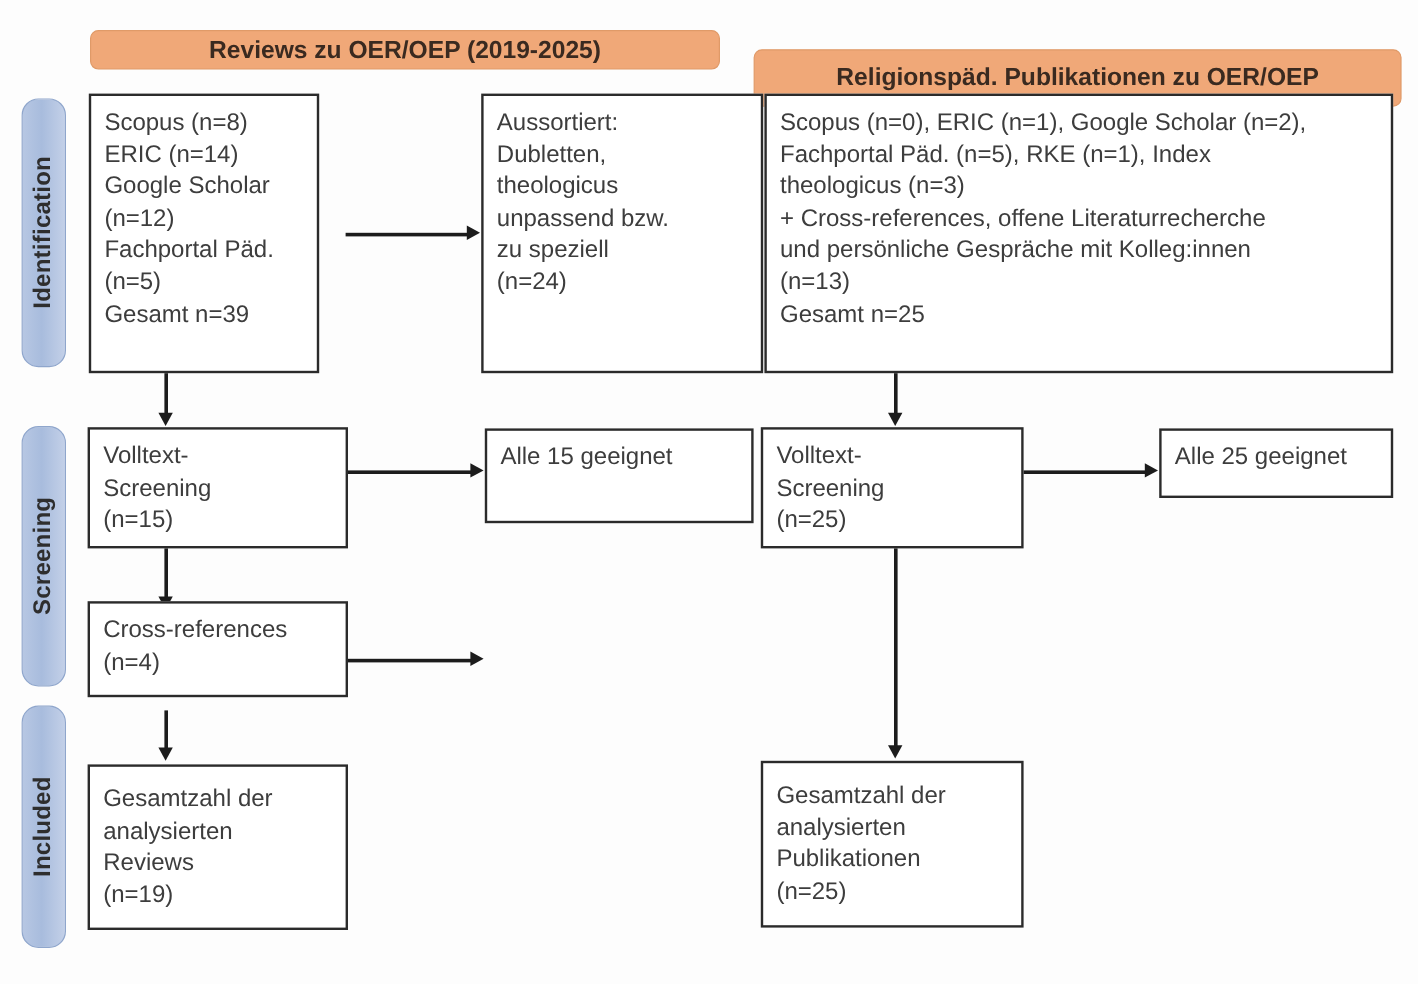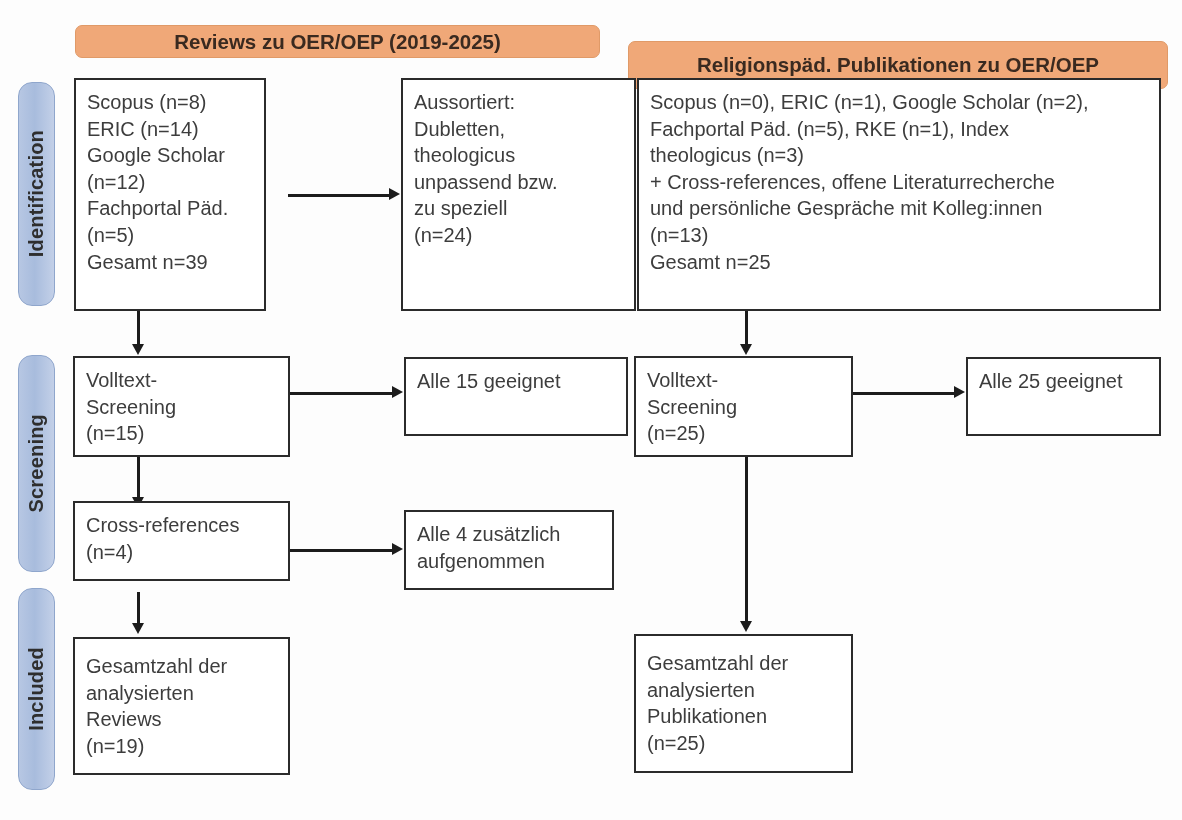--- a/index.html
+++ b/index.html
@@ -150,24 +150,20 @@
   <div class="arrow-right" style="left:392px; top:386px;"></div>
 
   <div class="vline" style="left:137px; top:457px; height:42px;"></div>
   <div class="arrow-down" style="left:132px; top:497px;"></div>
 
   <div class="box" style="left:73px; top:501px; width:217px; height:80px;">
     <span class="ln">Cross-references</span>
     <span class="ln">(n=4)</span>
   </div>
 
-  <div class="box" style="left:404px; top:510px; width:210px; height:80px;">
-    <span class="ln">Alle 4 zusätzlich</span>
-    <span class="ln">aufgenommen</span>
-  </div>
 
   <div class="hline" style="left:290px; top:549px; width:104px;"></div>
   <div class="arrow-right" style="left:392px; top:543px;"></div>
 
   <div class="vline" style="left:137px; top:592px; height:33px;"></div>
   <div class="arrow-down" style="left:132px; top:623px;"></div>
 
   <div class="box" style="left:73px; top:637px; width:217px; height:138px; padding-top:14px;">
     <span class="ln">Gesamtzahl der</span>
     <span class="ln">analysierten</span>
@@ -187,21 +183,21 @@
 
   <div class="vline" style="left:745px; top:311px; height:35px;"></div>
   <div class="arrow-down" style="left:740px; top:344px;"></div>
 
   <div class="box" style="left:634px; top:356px; width:219px; height:101px;">
     <span class="ln">Volltext-</span>
     <span class="ln">Screening</span>
     <span class="ln">(n=25)</span>
   </div>
 
-  <div class="box" style="left:966px; top:357px; width:195px; height:79px;">
+  <div class="box" style="left:966px; top:357px; width:195px; height:58px;">
     <span class="ln">Alle 25 geeignet</span>
   </div>
 
   <div class="hline" style="left:853px; top:392px; width:103px;"></div>
   <div class="arrow-right" style="left:954px; top:386px;"></div>
 
   <div class="vline" style="left:745px; top:457px; height:166px;"></div>
   <div class="arrow-down" style="left:740px; top:621px;"></div>
 
   <div class="box" style="left:634px; top:634px; width:219px; height:139px; padding-top:14px;">

